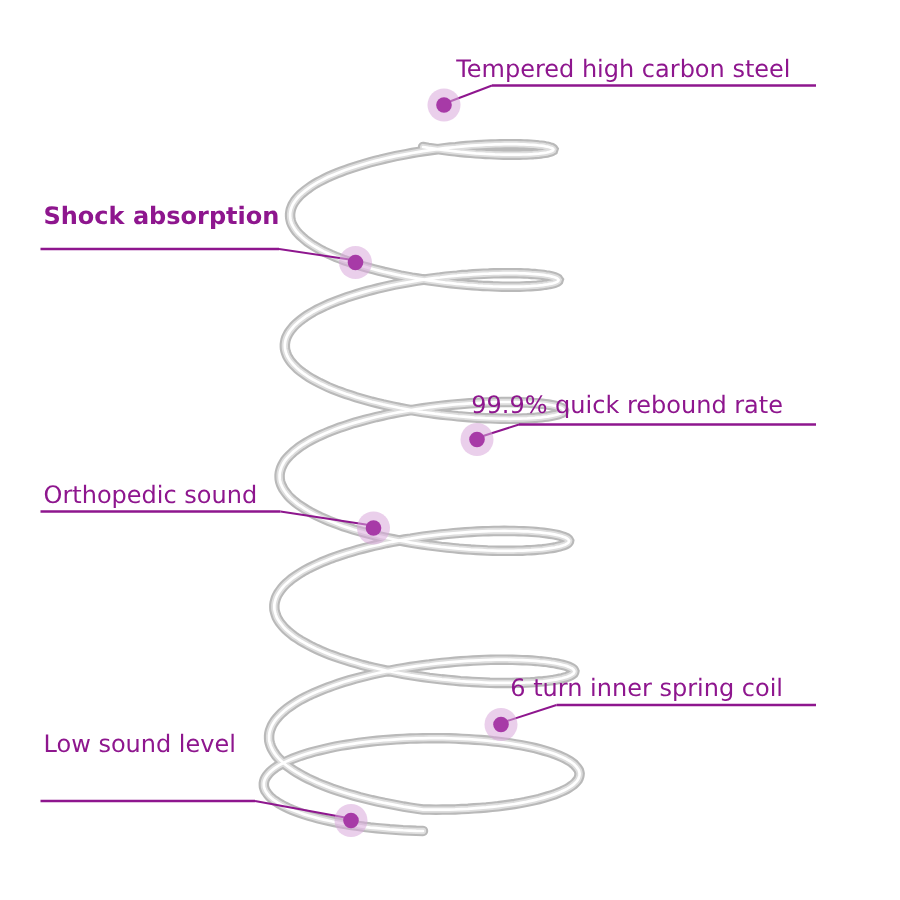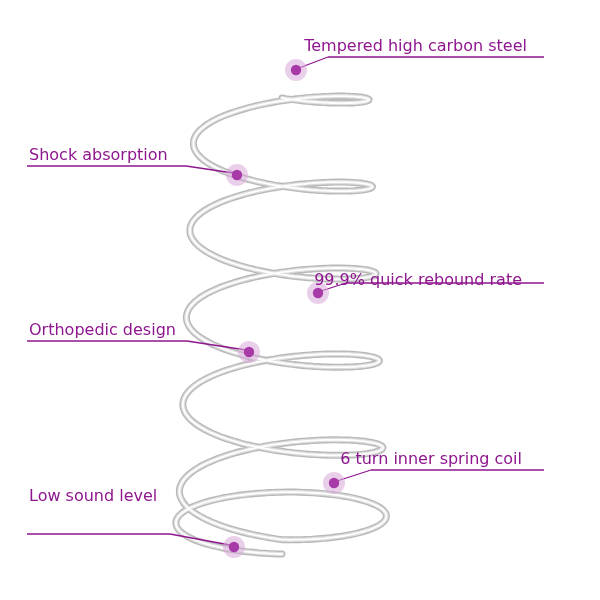--- a/index.html
+++ b/index.html
@@ -76,22 +76,22 @@
       </g>
       <g>
         <circle cx="234" cy="547" r="11" fill="#d9a7da" opacity="0.55"></circle>
         <circle cx="234" cy="547" r="5.2" fill="#a73aa7"></circle>
       </g>
     </g>
   </svg>
 
   <div class="label right" style="right:17px; top:36px;">Tempered high carbon steel</div>
 
-  <div class="label" style="left:29px; top:145px;">Shock absorption</div>
+  <div class="label" style="left:29px; top:134px;font-weight:bold;">Shock absorption</div>
 
-  <div class="label right" style="right:22px; top:270px;text-align:right;">99.9% quick rebound rate</div>
+  <div class="label right" style="right:22px; top:260px;text-align:right;">99.9% quick rebound rate</div>
 
-  <div class="label" style="left:29px; top:320px;">Orthopedic design</div>
+  <div class="label" style="left:29px; top:320px;">Orthopedic sound</div>
 
   <div class="label right" style="right:22px; top:449px;text-align:right;">6 turn inner spring coil</div>
 
   <div class="label" style="left:29px; top:486px;">Low sound level</div>
 </div>
 
 </body></html>

